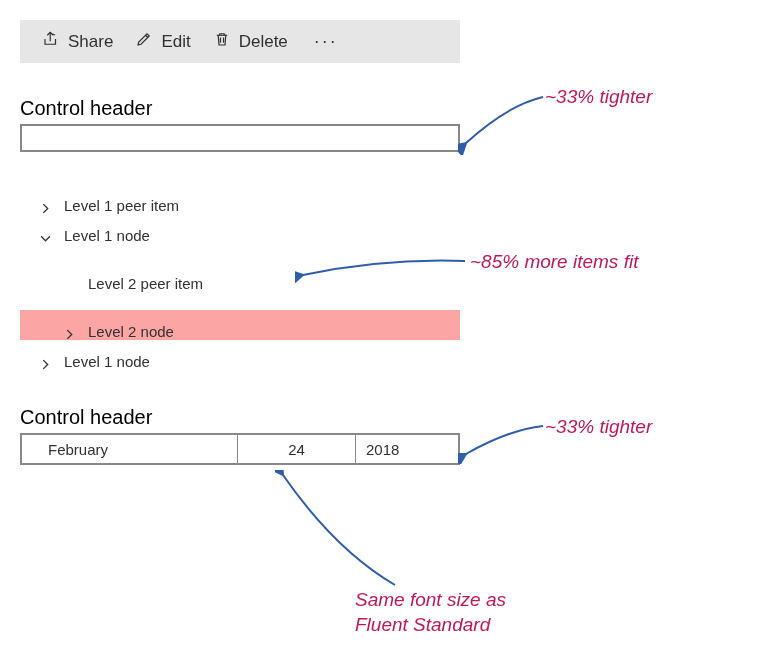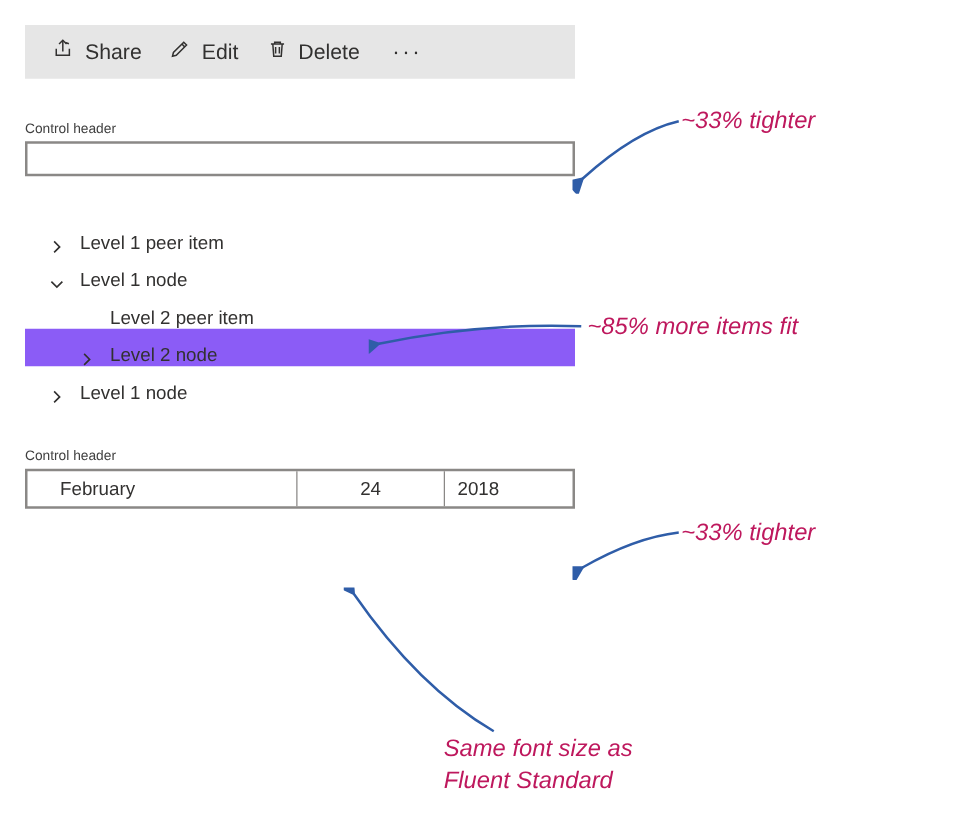--- a/index.html
+++ b/index.html
@@ -33,22 +33,22 @@
       font-size: 18px;
       letter-spacing: 2px;
       cursor: pointer;
       padding: 0 4px;
     }
     .section {
       margin-top: 34px;
       width: 440px;
     }
     .control-header {
-      font-size: 11px;
-      color: #404040;
+      font-size: 20px;
+      color: #000000;
       margin-bottom: 4px;
     }
     .text-input {
       width: 100%;
       height: 28px;
       border: 2px solid #8a8886;
       background: #fff;
     }
     .tree {
       margin-top: 32px;
@@ -56,31 +56,31 @@
     }
     .tree-row {
       display: flex;
       align-items: flex-end;
       height: 30px;
       padding-left: 18px;
       gap: 12px;
       cursor: pointer;
     }
     .tree-row.selected {
-      background: #8b5cf6;
+      background: #fca5a5;
     }
     .tree-chevron {
       width: 14px;
       display: inline-flex;
       justify-content: center;
       color: #323130;
     }
     .tree-chevron svg { width: 11px; height: 11px; }
     .tree-spacer { width: 14px; display: inline-block; }
-    .indent-1 { padding-left: 42px; }
+    .indent-1 { padding-left: 42px; margin-top: 18px; }
     .date-section {
       margin-top: 36px;
       width: 440px;
     }
     .date-picker {
       display: flex;
       border: 2px solid #8a8886;
       height: 32px;
       padding-left: 16px;
     }

